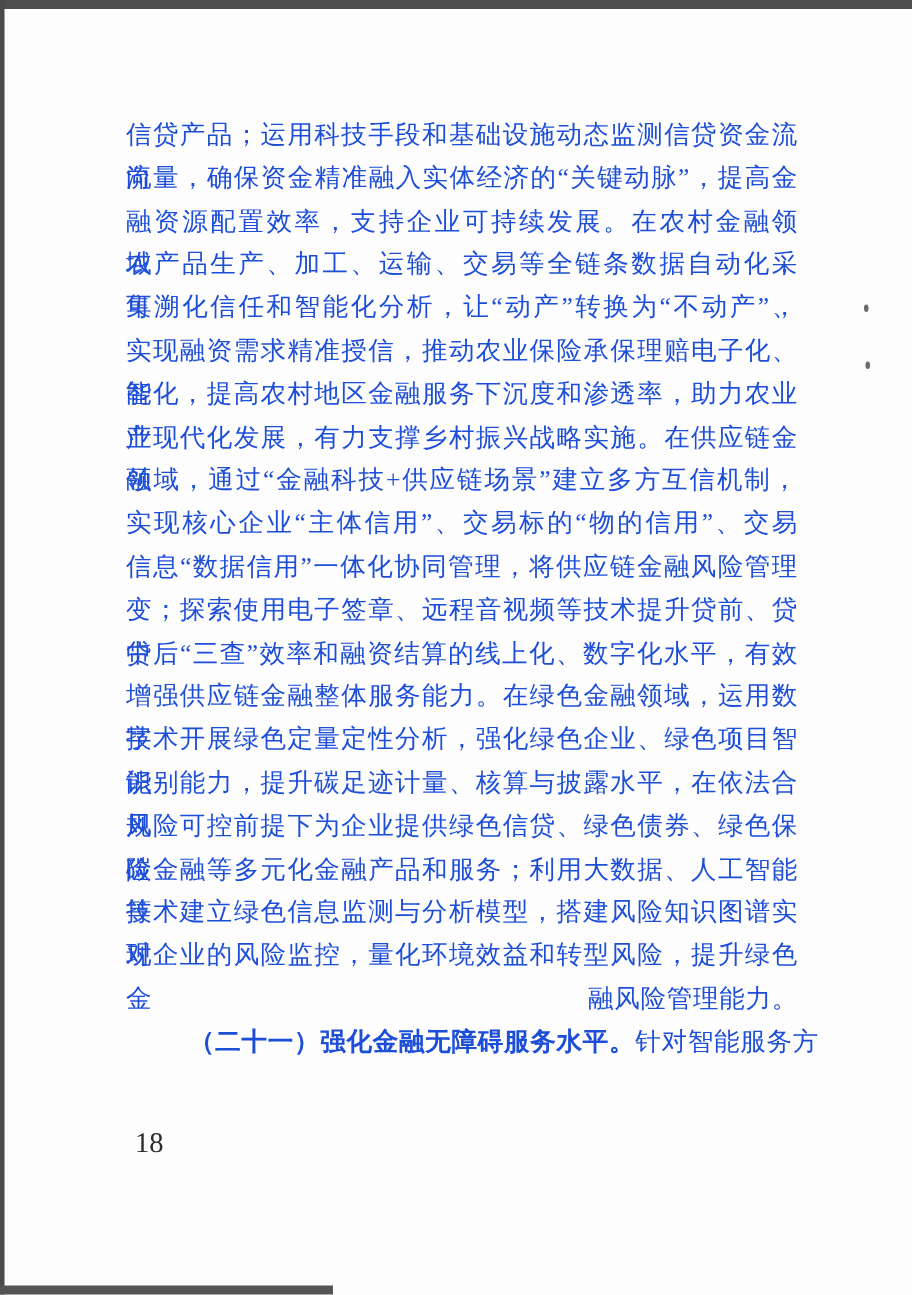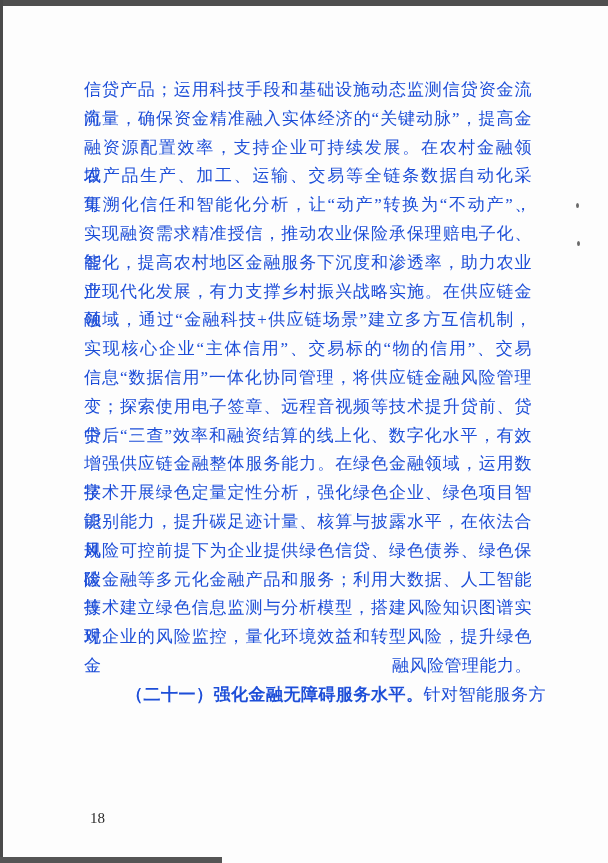--- a/index.html
+++ b/index.html
@@ -62,22 +62,22 @@
   }
   .text-line.indent {
     text-indent: 42px;
   }
   .para-heading {
     font-weight: bold;
   }
   .page-number {
     position: absolute;
     left: 90px;
-    top: 810px;
-    font-size: 15px;
+    top: 752px;
+    font-size: 19px;
     color: #2b2b2b;
     font-family: "Liberation Serif", "DejaVu Serif", serif;
   }
 </style>
 </head>
 <body>
 
 <div class="scan-band-top"></div>
 <div class="scan-stripe-left"></div>
 <div class="scan-band-bottom"></div>

